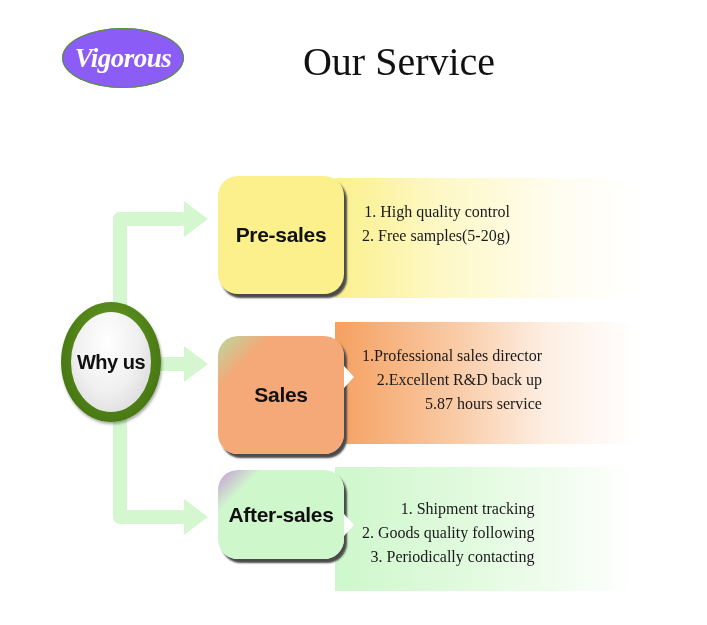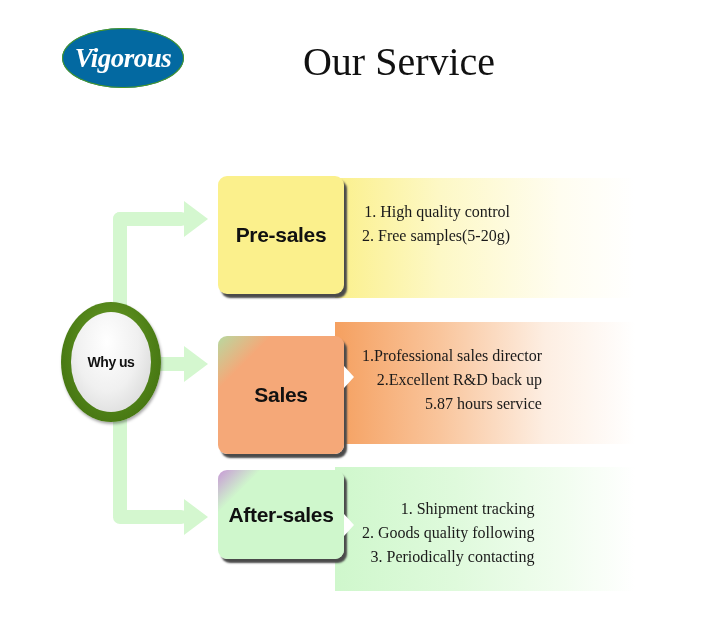--- a/index.html
+++ b/index.html
@@ -1,26 +1,26 @@
 <!DOCTYPE html>
 <html><head>
 <meta charset="utf-8">
 <style>
   html, body { margin:0; padding:0; background:#ffffff; }
   body { width:707px; height:625px; position:relative; overflow:hidden; font-family:"Liberation Serif", serif; }
-  .logo { position:absolute; left:62px; top:28px; width:122px; height:60px; border-radius:50%; background:#0369a1; box-shadow:0 0 0 1px #4e9a22 inset; display:flex; align-items:center; justify-content:center; }
+  .logo { position:absolute; left:62px; top:28px; width:122px; height:60px; border-radius:50%; background:#8b5cf6; box-shadow:0 0 0 1px #4e9a22 inset; display:flex; align-items:center; justify-content:center; }
   .logo span { color:#fff; font-family:"Liberation Serif", serif; font-weight:bold; font-style:italic; font-size:27px; letter-spacing:-0.5px; }
   .title { position:absolute; left:0; width:798px; top:38px; text-align:center; font-size:40px; color:#111; }
   .connector { position:absolute; background:#d4f7cf; }
   .arrow-head { position:absolute; width:0; height:0; border-top:18px solid transparent; border-bottom:18px solid transparent; border-left:24px solid #d4f7cf; }
   .why { position:absolute; left:61px; top:302px; width:100px; height:120px; border-radius:50%; background:radial-gradient(ellipse at 50% 40%, #6ea12a 0%, #4d7f16 60%, #3e6a0e 100%); box-shadow:1px 2px 3px rgba(0,0,0,0.35); }
   .why-inner { position:absolute; left:10px; top:10px; width:80px; height:100px; border-radius:50%; background:radial-gradient(ellipse at 45% 30%, #ffffff 0%, #f0f0f0 50%, #cfd0cf 100%); display:flex; align-items:center; justify-content:center; }
-  .why-inner span { font-family:"Liberation Sans", sans-serif; font-weight:bold; font-size:14px; color:#111; letter-spacing:-0.5px; }
+  .why-inner span { font-family:"Liberation Sans", sans-serif; font-weight:bold; font-size:20px; color:#111; letter-spacing:-0.5px; }
   .band { position:absolute; left:335px; width:300px; height:120px; }
-  .box { position:absolute; left:218px; width:126px; border-radius:9px; box-shadow:3px 4px 2px #4a4a4a; display:flex; align-items:center; justify-content:center; }
+  .box { position:absolute; left:218px; width:126px; border-radius:20px; box-shadow:3px 4px 2px #4a4a4a; display:flex; align-items:center; justify-content:center; }
   .box span { font-family:"Liberation Sans", sans-serif; font-weight:bold; font-size:21px; color:#111; letter-spacing:-0.3px; }
   .list { position:absolute; left:362px; font-size:16px; line-height:24px; color:#1a1a1a; }
   .list div { white-space:nowrap;text-align:right; }
   .notch { position:absolute; width:0; height:0; border-top:11px solid transparent; border-bottom:11px solid transparent; border-left:10px solid #ffffff; }
 </style>
 </head>
 <body>
 
 <div class="logo">
   <span>Vigorous</span>

